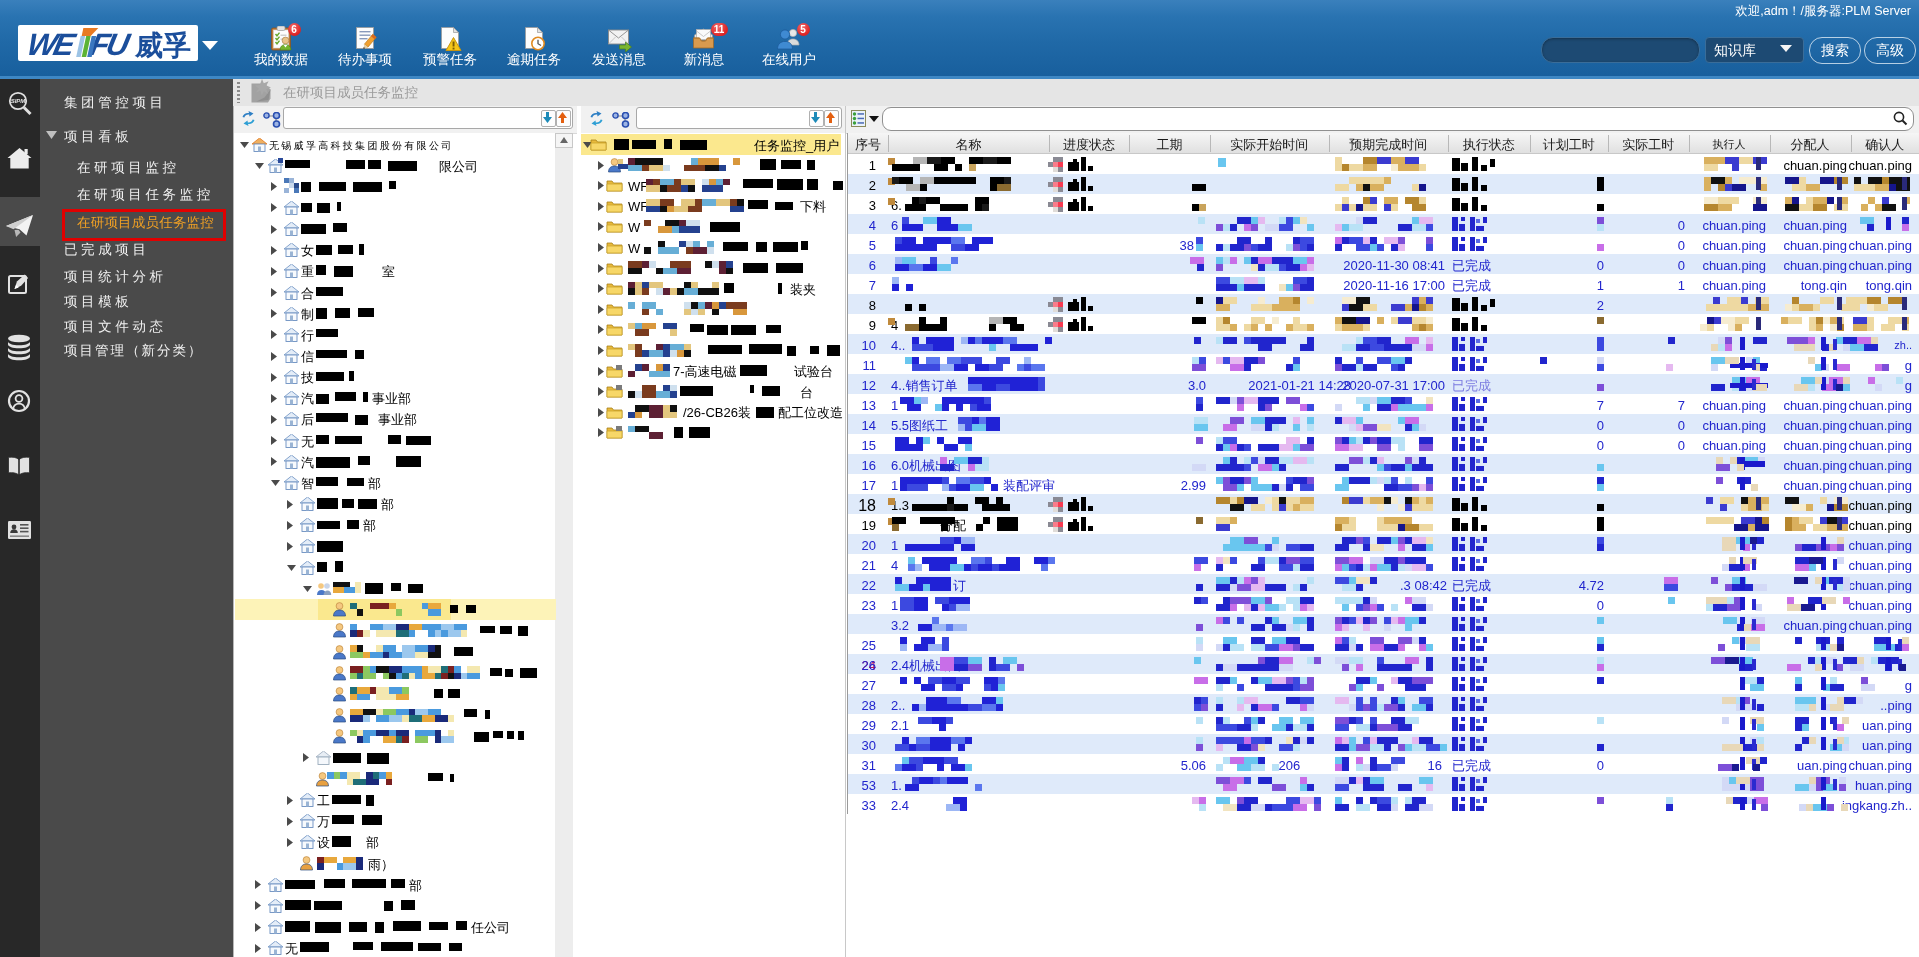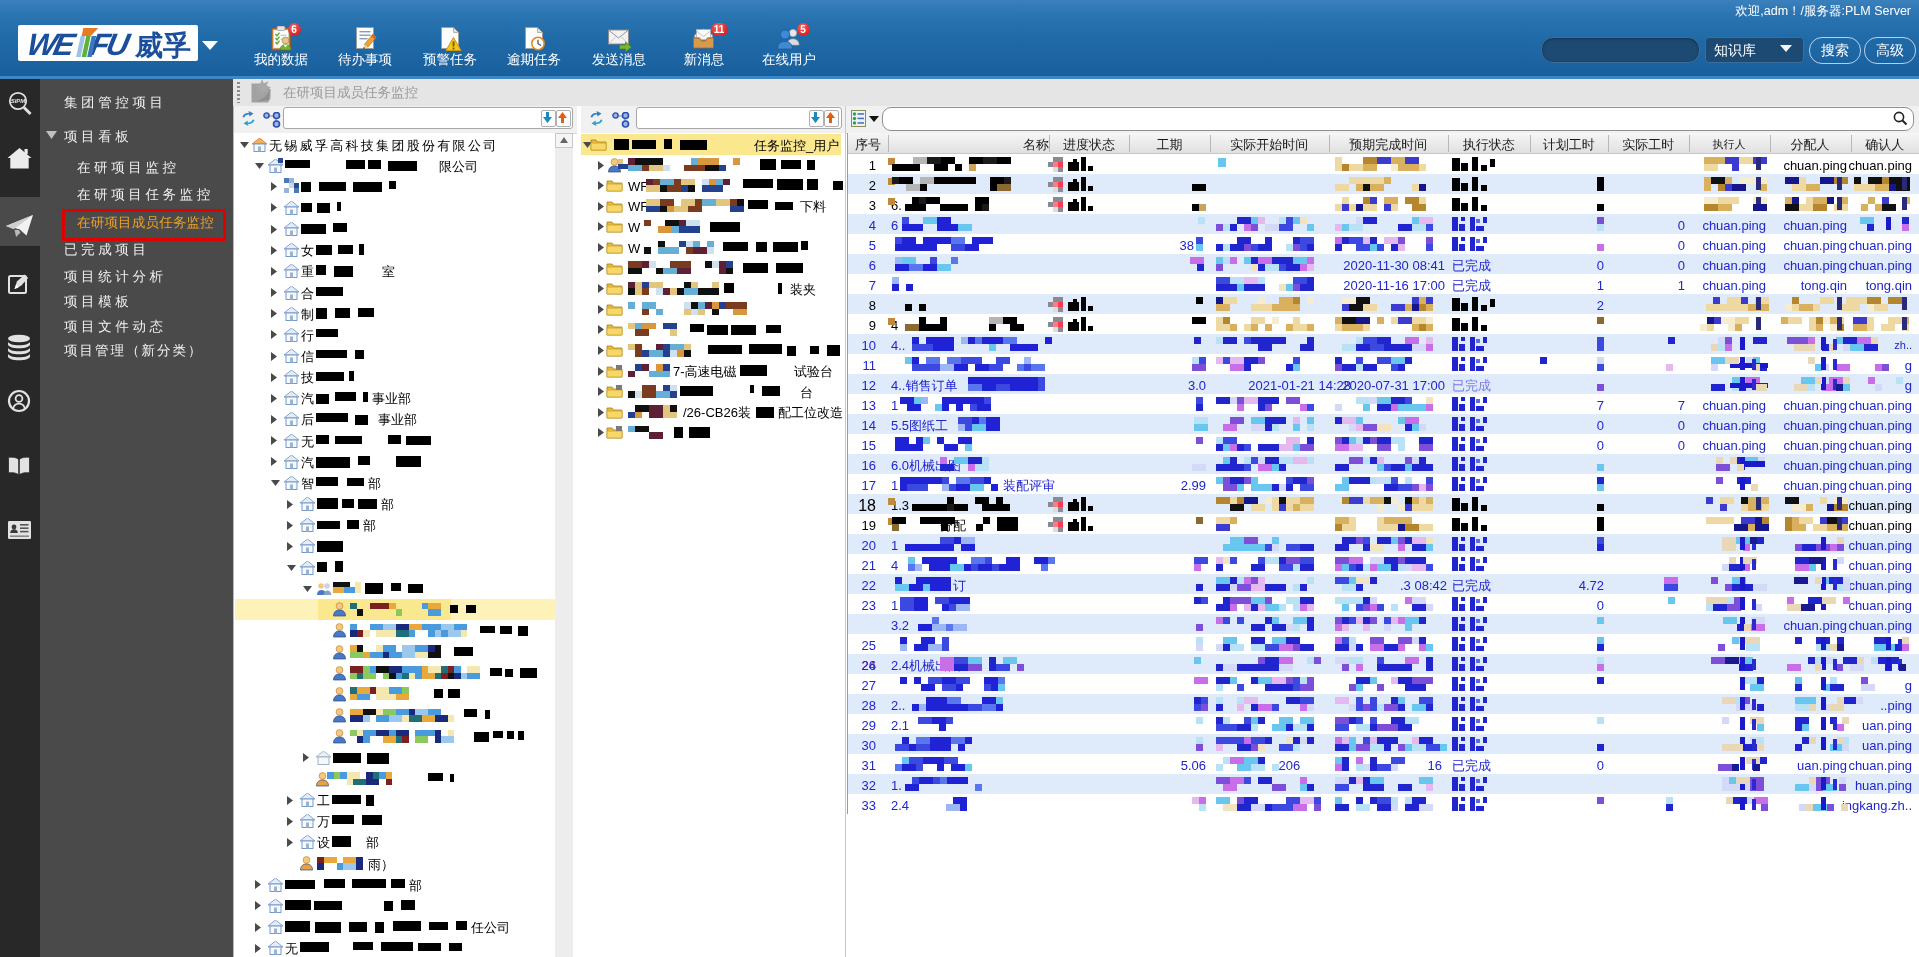--- a/index.html
+++ b/index.html
@@ -257,21 +257,21 @@
 <div class="a" style="left:235px;top:599.3px;width:321px;height:21px;background:#fdf3b8"></div>
 <div class="a" style="left:318px;top:599.3px;width:133px;height:21px;background:#fae88e"></div>
 <svg class="a" style="left:240px;top:141.5px" width="9" height="6">
       <polygon points="0,0 9,0 4.5,6" fill="#4a4a4a"></polygon>
     </svg>
 <svg class="a" style="left:252px;top:137.5px" width="15" height="14" viewBox="0 0 15 14">
 <polygon points="7.5,0 15,6 0,6" fill="#f0b060" stroke="#e07820" stroke-width="0.8"></polygon>
 <rect x="2" y="6" width="11" height="7.5" fill="#f7fafd" stroke="#6b8fc0" stroke-width="0.9"></rect>
 <rect x="6" y="8.5" width="3" height="5" fill="#9ab4d4"></rect>
 </svg>
-<div class="a" style="left:269px;top:137.5px;color:#000;font-size:13px;line-height:15px;white-space:nowrap;"><span style="letter-spacing:2.3px">无锡威孚高科技集团股份有限公司</span></div>
+<div class="a" style="left:269px;top:137.5px;color:#000;font-size:10px;line-height:15px;white-space:nowrap;"><span style="letter-spacing:2.3px">无锡威孚高科技集团股份有限公司</span></div>
 <svg class="a" style="left:255px;top:162.65px" width="9" height="6">
       <polygon points="0,0 9,0 4.5,6" fill="#4a4a4a"></polygon>
     </svg>
 <svg class="a" style="left:268px;top:158.65px" width="15" height="14" viewBox="0 0 15 14">
 <polygon points="7.5,0 15,6 0,6" fill="#e4edf8" stroke="#6b8fc0" stroke-width="0.8"></polygon>
 <rect x="2" y="6" width="11" height="7.5" fill="#f7fafd" stroke="#6b8fc0" stroke-width="0.9"></rect>
 <rect x="6" y="8.5" width="3" height="5" fill="#9ab4d4"></rect>
 </svg>
 <div class="a" style="left:439px;top:158.65px;color:#000;font-size:13px;line-height:15px;white-space:nowrap;">限公司</div>
 <svg class="a" style="left:271px;top:182.3px" width="6" height="9">
@@ -685,21 +685,21 @@
         <polygon points="0,0 6,4.5 0,9" fill="#4a4a4a"></polygon>
       </svg>
 <svg class="a" style="left:606px;top:426.4px" width="17" height="13" viewBox="0 0 17 13">
 <path d="M1 2h5l1.5 2H16v8H1z" fill="#e8b93c" stroke="#a8821a" stroke-width="0.8"></path>
 <path d="M1 5h15v7H1z" fill="#f7d768" stroke="#caa32c" stroke-width="0.8"></path>
 <rect x="10" y="0" width="6" height="5" fill="#7a7a7a"></rect>
 </svg>
 <div class="a" style="left:848px;top:133px;width:1071px;height:21px;background:linear-gradient(180deg,#f6f6f6,#dfdfdf)"></div>
 <div class="a" style="left:847px;top:133px;width:1px;height:681px;background:#9a9a9a"></div>
 <div class="a" style="left:848px;top:136.5px;width:40px;text-align:center;color:#1a1a1a;font-size:13px;line-height:15px;white-space:nowrap;">序号</div>
-<div class="a" style="left:888px;top:136.5px;width:161px;text-align:right;color:#1a1a1a;font-size:13px;line-height:15px;white-space:nowrap;">名称</div>
+<div class="a" style="left:888px;top:136.5px;width:161px;text-align:center;color:#1a1a1a;font-size:13px;line-height:15px;white-space:nowrap;">名称</div>
 <div class="a" style="left:888px;top:135px;width:1px;height:17px;background:#b8b8b8"></div>
 <div class="a" style="left:1049px;top:136.5px;width:80px;text-align:center;color:#1a1a1a;font-size:13px;line-height:15px;white-space:nowrap;">进度状态</div>
 <div class="a" style="left:1049px;top:135px;width:1px;height:17px;background:#b8b8b8"></div>
 <div class="a" style="left:1129px;top:136.5px;width:81px;text-align:center;color:#1a1a1a;font-size:13px;line-height:15px;white-space:nowrap;">工期</div>
 <div class="a" style="left:1129px;top:135px;width:1px;height:17px;background:#b8b8b8"></div>
 <div class="a" style="left:1210px;top:136.5px;width:118.5px;text-align:center;color:#1a1a1a;font-size:13px;line-height:15px;white-space:nowrap;">实际开始时间</div>
 <div class="a" style="left:1210px;top:135px;width:1px;height:17px;background:#b8b8b8"></div>
 <div class="a" style="left:1328.5px;top:136.5px;width:119.5px;text-align:center;color:#1a1a1a;font-size:13px;line-height:15px;white-space:nowrap;">预期完成时间</div>
 <div class="a" style="left:1328.5px;top:135px;width:1px;height:17px;background:#b8b8b8"></div>
 <div class="a" style="left:1448px;top:136.5px;width:81.5px;text-align:center;color:#1a1a1a;font-size:13px;line-height:15px;white-space:nowrap;">执行状态</div>
@@ -755,21 +755,21 @@
 <div class="a" style="right:1043px;top:577.5px;color:#2125cd;font-size:13px;line-height:15px;white-space:nowrap;">22</div>
 <div class="a" style="right:1043px;top:597.5px;color:#2125cd;font-size:13px;line-height:15px;white-space:nowrap;">23</div>
 <div class="a" style="right:1043px;top:617.5px;color:#be185d;font-size:13px;line-height:15px;white-space:nowrap;margin-top:40px;">24</div>
 <div class="a" style="right:1043px;top:637.5px;color:#2125cd;font-size:13px;line-height:15px;white-space:nowrap;">25</div>
 <div class="a" style="right:1043px;top:657.5px;color:#2125cd;font-size:13px;line-height:15px;white-space:nowrap;">26</div>
 <div class="a" style="right:1043px;top:677.5px;color:#2125cd;font-size:13px;line-height:15px;white-space:nowrap;">27</div>
 <div class="a" style="right:1043px;top:697.5px;color:#2125cd;font-size:13px;line-height:15px;white-space:nowrap;">28</div>
 <div class="a" style="right:1043px;top:717.5px;color:#2125cd;font-size:13px;line-height:15px;white-space:nowrap;">29</div>
 <div class="a" style="right:1043px;top:737.5px;color:#2125cd;font-size:13px;line-height:15px;white-space:nowrap;">30</div>
 <div class="a" style="right:1043px;top:757.5px;color:#2125cd;font-size:13px;line-height:15px;white-space:nowrap;">31</div>
-<div class="a" style="right:1043px;top:777.5px;color:#2125cd;font-size:13px;line-height:15px;white-space:nowrap;">32</div>
+<div class="a" style="right:1043px;top:777.5px;color:#2125cd;font-size:13px;line-height:15px;white-space:nowrap;">53</div>
 <div class="a" style="right:1043px;top:797.5px;color:#2125cd;font-size:13px;line-height:15px;white-space:nowrap;">33</div>
 <div class="a" style="right:72px;top:157.5px;color:#000;font-size:13px;line-height:15px;white-space:nowrap;">chuan.ping</div>
 <div class="a" style="right:7px;top:157.5px;color:#000;font-size:13px;line-height:15px;white-space:nowrap;">chuan.ping</div>
 <div class="a" style="left:891px;top:197.5px;color:#000;font-size:13px;line-height:15px;white-space:nowrap;">6.</div>
 <div class="a" style="left:891px;top:217.5px;color:#2125cd;font-size:13px;line-height:15px;white-space:nowrap;">6</div>
 <div class="a" style="right:234px;top:217.5px;color:#2125cd;font-size:13px;line-height:15px;white-space:nowrap;">0</div>
 <div class="a" style="right:153px;top:217.5px;color:#2125cd;font-size:13px;line-height:15px;white-space:nowrap;">chuan.ping</div>
 <div class="a" style="right:72px;top:217.5px;color:#2125cd;font-size:13px;line-height:15px;white-space:nowrap;">chuan.ping</div>
 <div class="a" style="right:725px;top:237.5px;color:#2125cd;font-size:13px;line-height:15px;white-space:nowrap;">38</div>
 <div class="a" style="right:234px;top:237.5px;color:#2125cd;font-size:13px;line-height:15px;white-space:nowrap;">0</div>

